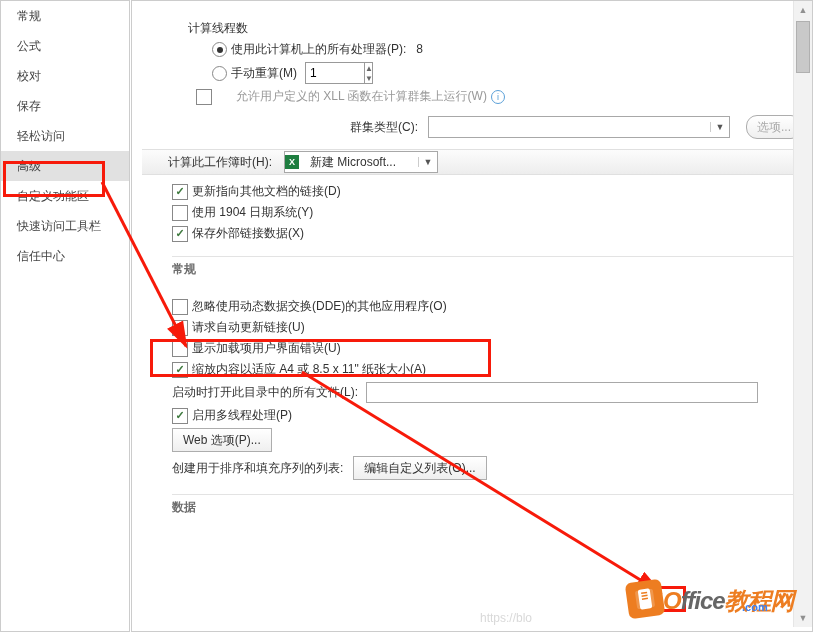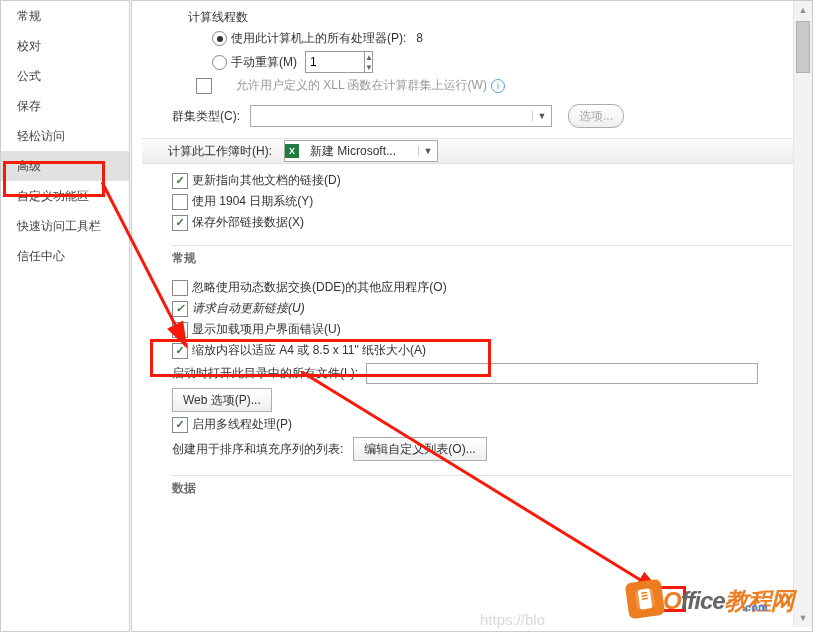--- a/index.html
+++ b/index.html
@@ -38,62 +38,62 @@
     .scrollbar .sbtn { height:18px; display:flex; align-items:center; justify-content:center; color:#909090; font-size:9px; cursor:pointer; }
     .scrollbar .thumb { position:absolute; left:2px; top:20px; width:12px; height:50px; background:#c9c9c9; border:1px solid #b0b0b0; cursor:pointer; }
     .workbook-bar { background:linear-gradient(#fcfcfc,#ededed); height:24px; display:flex; align-items:center; padding-left:26px; border-top:1px solid #e0e0e0; border-bottom:1px solid #e0e0e0; margin-top:10px; }
     .xl-icon { width:14px; height:14px; background:#1e7e40; color:#fff; font-size:9px; font-weight:bold; display:inline-flex; align-items:center; justify-content:center; margin-right:5px; }
     .text-input { border:1px solid #a8a8a8; width:380px; height:19px; padding:0 5px; font-size:12px; }
     .wm { position:absolute; left:627px; top:581px; display:flex; align-items:flex-end; z-index:6; pointer-events:none; }
     .wm-logo { width:36px; height:36px; border-radius:6px; background:#ed7d21; display:flex; align-items:center; justify-content:center; transform:rotate(-8deg); }
     .wm-text { font-size:24px; font-weight:bold; font-style:italic; letter-spacing:-1px; }
     .wm-text .o { color:#ed7d21; }
     .wm-text .rest { color:#666; }
-    .faded-url { position:absolute; left:480px; top:611px; color:#d9d9d9; font-size:15px; z-index:3; }
+    .faded-url { position:absolute; left:480px; top:611px; color:#d9d9d9; font-size:12px; z-index:3; }
   </style>
 </head>
 <body>
 
 <div class="sidebar">
   <div class="nav-item">常规</div>
+  <div class="nav-item">公式</div>
   <div class="nav-item">校对</div>
-  <div class="nav-item">公式</div>
   <div class="nav-item">保存</div>
   <div class="nav-item">轻松访问</div>
   <div class="nav-item sel">高级</div>
   <div class="nav-item">自定义功能区</div>
   <div class="nav-item">快速访问工具栏</div>
   <div class="nav-item">信任中心</div>
 </div>
 <div class="red-box-nav"></div>
 
 <div class="main">
   <div class="main-inner">
-    <div class="row ind1" style="margin-top:8px;text-align:center;">计算线程数</div>
+    <div class="row ind1" style="margin-top:19px;text-align:center;">计算线程数</div>
     <div class="row ind2">
       <span class="radio dot"></span>
       <span class="lbl"><span>使用此计算机上的所有处理器(P):</span>&nbsp;&nbsp;&nbsp;<span>8</span></span>
     </div>
     <div class="row ind2">
       <span class="radio"></span>
       <span class="lbl">手动重算(M)</span>
       <span class="spin">
         <input value="1" style="">
         <span class="arrows">
             <span>▲</span>
             <span>▼</span>
           </span>
       </span>
     </div>
     <div class="row ind0">
       <span class="chk off grey-lbl"></span>
       <span class="lbl grey-lbl"><span>允许用户定义的 XLL 函数在计算群集上运行(W)</span></span>
       <span class="info-ic">i</span>
     </div>
-    <div class="row ind0" style="margin-top:10px;">
+    <div class="row ind0" style="margin-top:10px;justify-content:flex-end;">
       <span>群集类型(C):</span>
       <span class="combo" style="width:300px; margin-left:10px;">
         <span class="ct"></span>
         <span class="dd">▼</span>
       </span>
       <span class="btn dis" style="margin-left:16px;border-radius:11px;">选项...</span>
     </div>
 
     <div class="workbook-bar">
       <span>计算此工作簿时(H):</span>
@@ -112,46 +112,46 @@
       <span class="chk off"></span>
       <span class="lbl">使用 1904 日期系统(Y)</span>
     </div>
     <div class="row ind0">
       <span class="chk on"></span>
       <span class="lbl">保存外部链接数据(X)</span>
     </div>
 
     <div class="section ind0">常规</div>
 
-    <div class="row ind0" style="margin-top:12px;">
+    <div class="row ind0" style="margin-top:20px;">
       <span class="chk off"></span>
       <span class="lbl">忽略使用动态数据交换(DDE)的其他应用程序(O)</span>
     </div>
-    <div class="row ind0" style="margin-top:0;font-style:italic;">
+    <div class="row ind0" style="margin-top:0;">
       <span class="chk on"></span>
       <span class="lbl">请求自动更新链接(U)</span>
     </div>
     <div class="row ind0">
       <span class="chk off"></span>
       <span class="lbl">显示加载项用户界面错误(U)</span>
     </div>
     <div class="row ind0">
       <span class="chk on"></span>
       <span class="lbl">缩放内容以适应 A4 或 8.5 x 11" 纸张大小(A)</span>
     </div>
     <div class="row ind0">
       <span>启动时打开此目录中的所有文件(L):</span>
       <input class="text-input" style="margin-left: 8px;" value="">
     </div>
     <div class="row ind0">
+      <span class="chk on"></span>
+      <span class="lbl">启用多线程处理(P)</span>
+    </div>
+    <div class="row ind0">
       <span class="btn">Web 选项(P)...</span>
-    </div>
-    <div class="row ind0">
-      <span class="chk on"></span>
-      <span class="lbl">启用多线程处理(P)</span>
     </div>
     <div class="row ind0">
       <span>创建用于排序和填充序列的列表:</span>
       <span class="btn" style="margin-left:10px;">编辑自定义列表(O)...</span>
     </div>
 
     <div class="section ind0">数据</div>
   </div>
 
   <div class="scrollbar">

